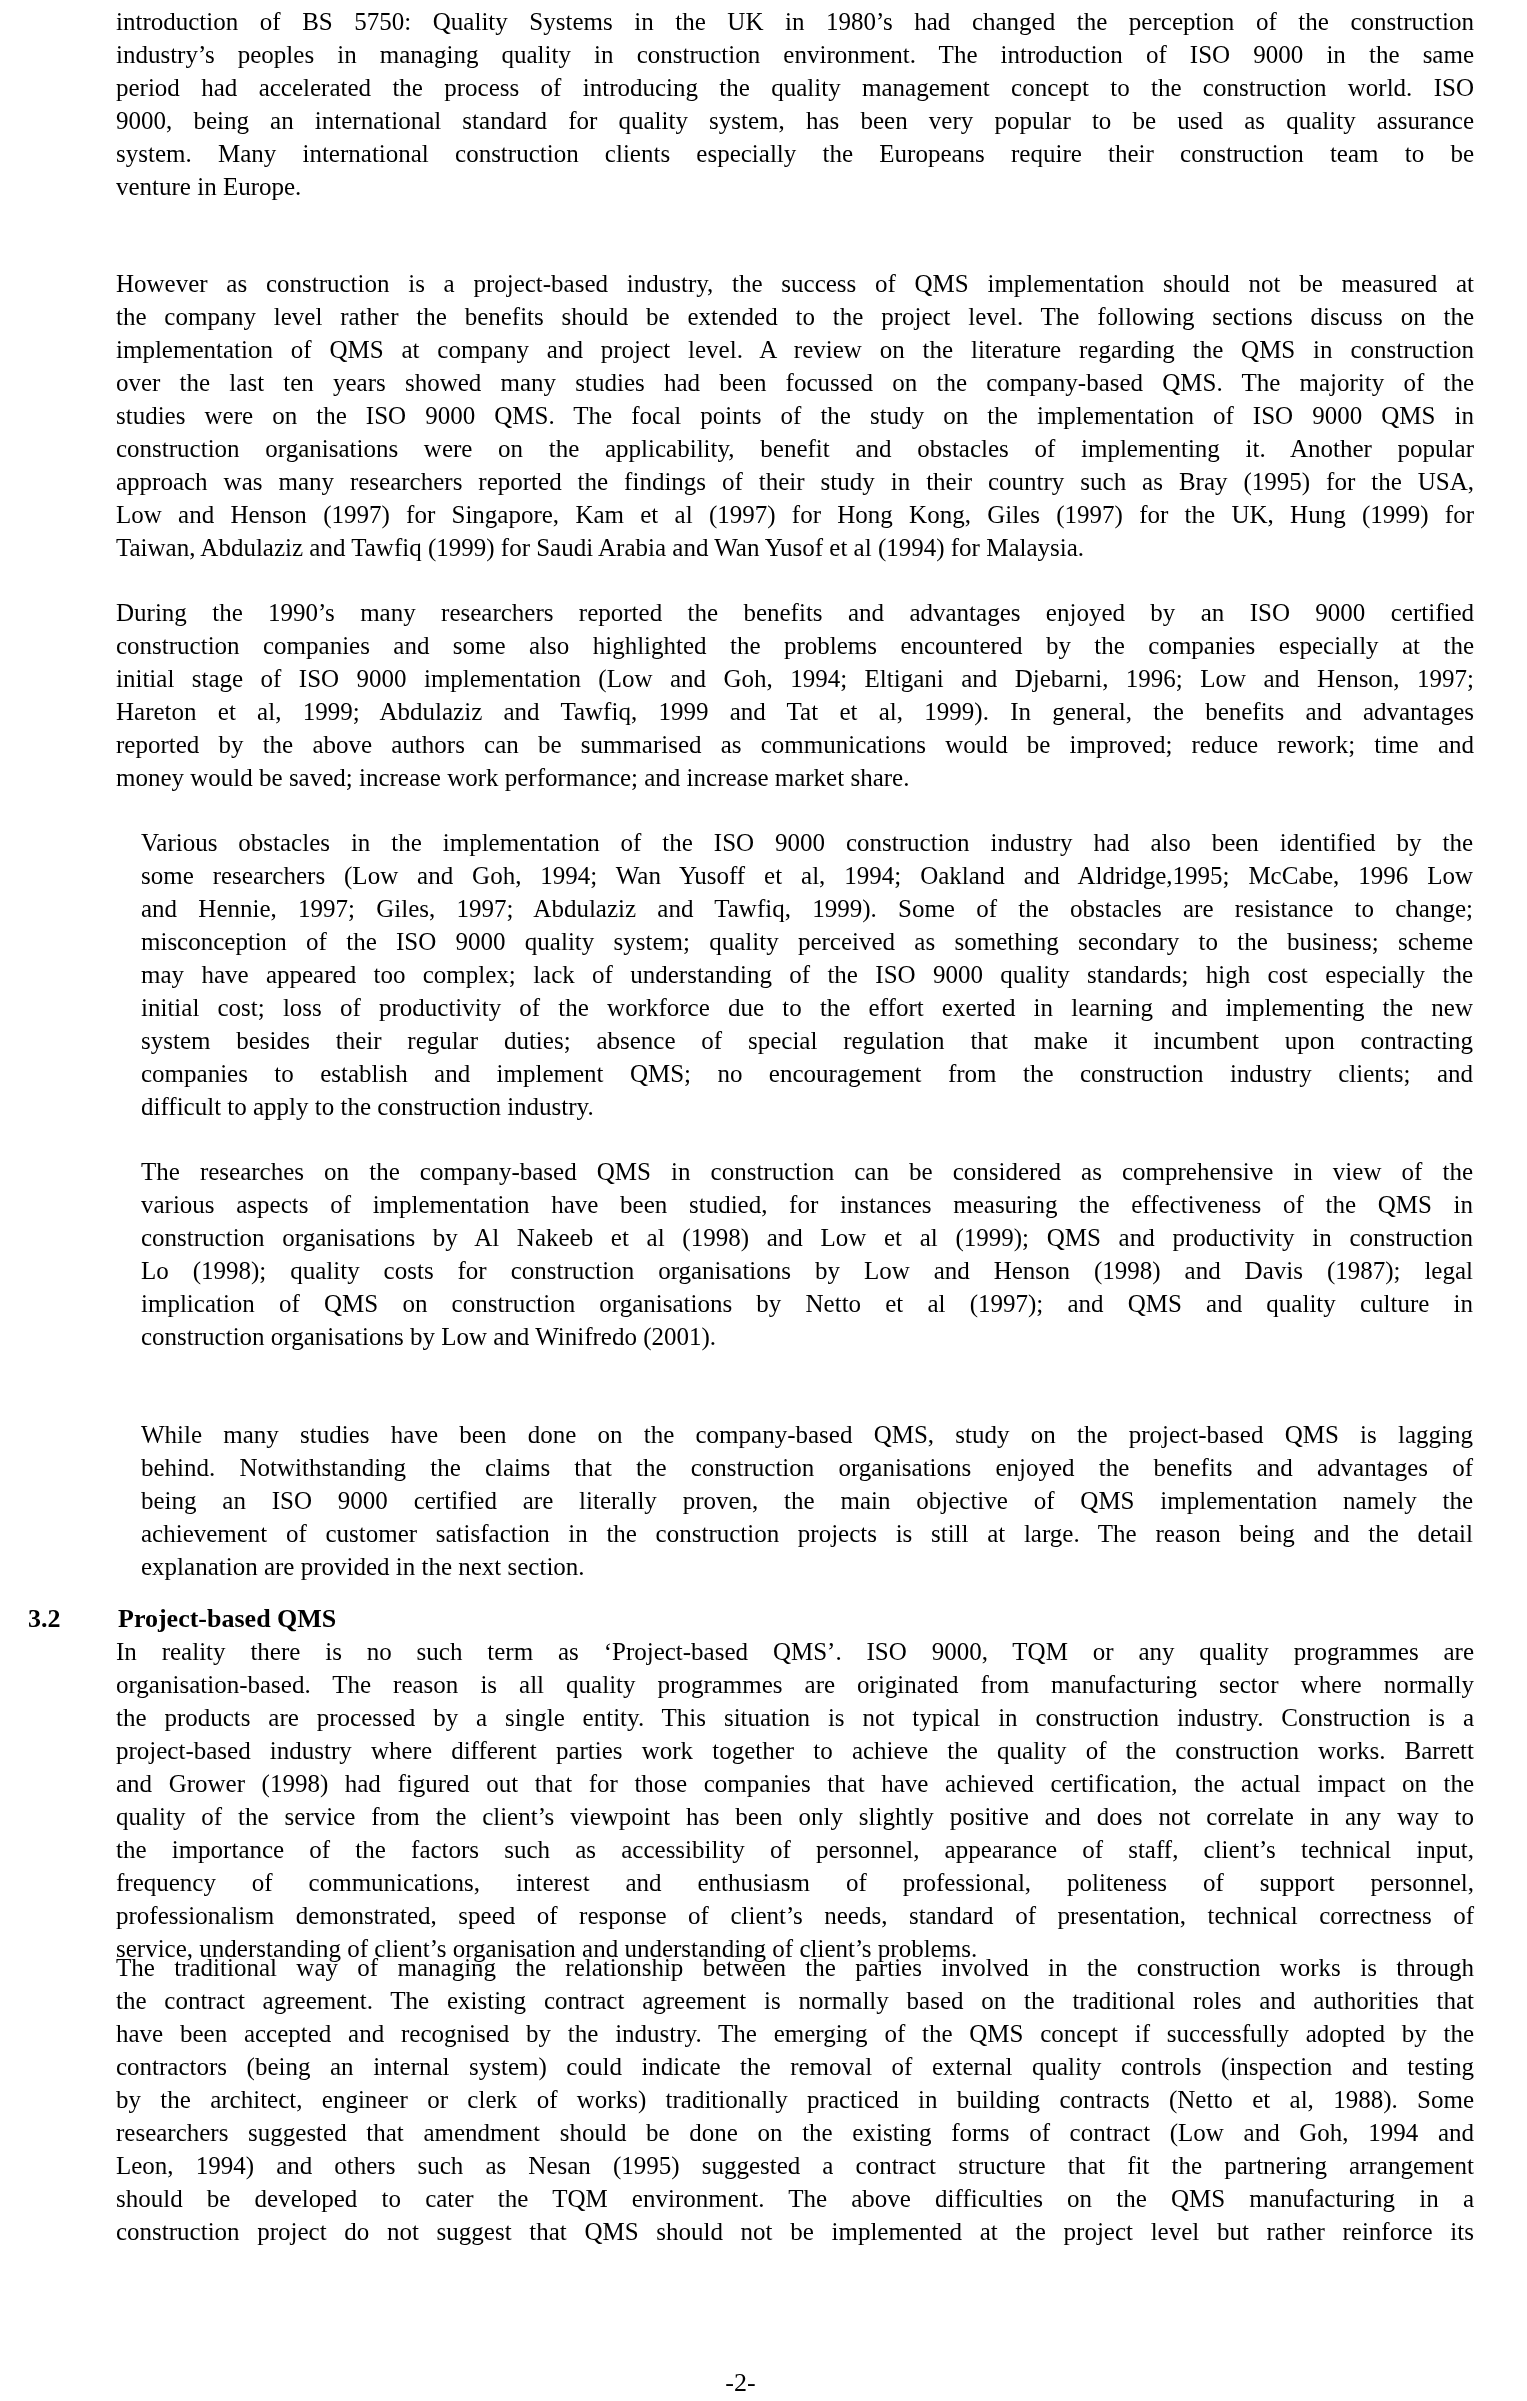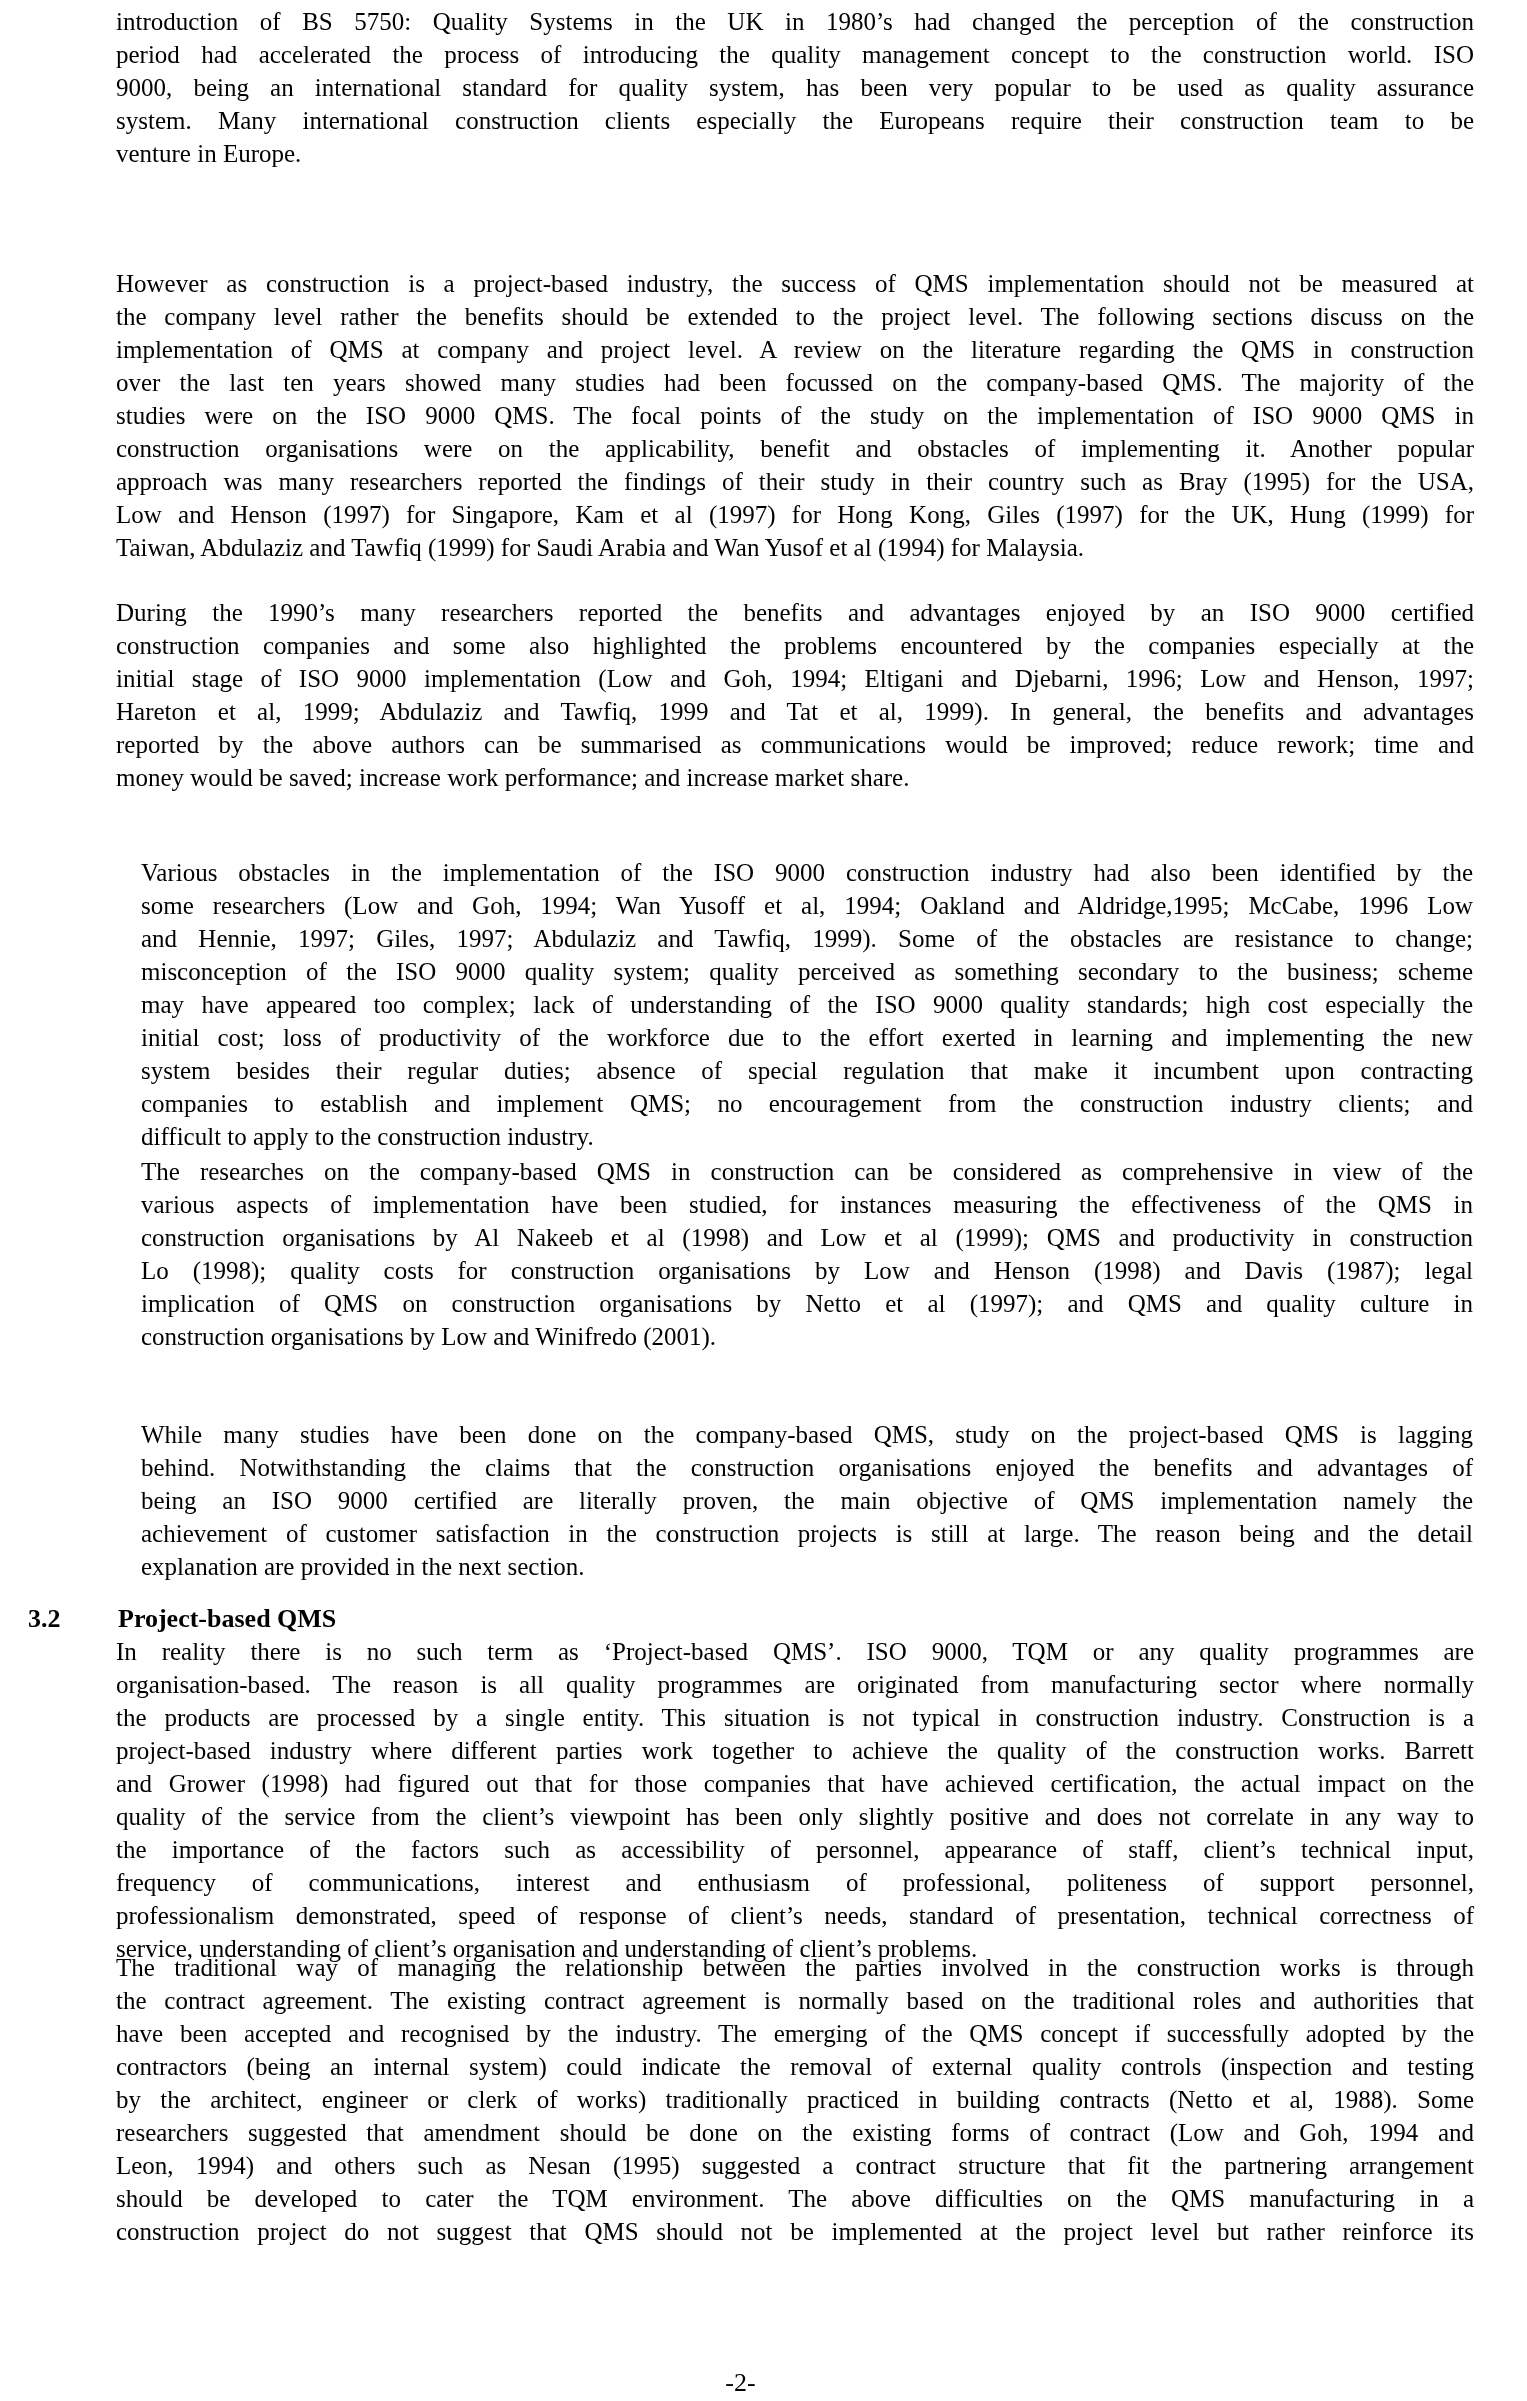--- a/index.html
+++ b/index.html
@@ -17,20 +17,21 @@
   .pagenum { position: absolute; top: 2366px; left: 0; width: 1527px; text-align: center; font-size: 26px; line-height: 33px; }
   .pagenum span { display: inline-block; margin-left: -46px; }
 </style>
 </head>
 <body>
 
 <div class="page">
 
   <div class="para body" style="top:4.6px;">
     <div class="line">introduction of BS 5750: Quality Systems in the UK in 1980’s had changed the perception of the construction</div>
+    <div class="line">industry’s peoples in managing quality in construction environment. The introduction of ISO 9000 in the same</div>
     <div class="line">period had accelerated the process of introducing the quality management concept to the construction world. ISO</div>
     <div class="line">9000, being an international standard for quality system, has been very popular to be used as quality assurance</div>
     <div class="line">system. Many international construction clients especially the Europeans require their construction team to be</div>
     <div class="line last">venture in Europe.</div>
   </div>
 
   <div class="para body" style="top:267px;">
     <div class="line">However as construction is a project-based industry, the success of QMS implementation should not be measured at</div>
     <div class="line">the company level rather the benefits should be extended to the project level. The following sections discuss on the</div>
     <div class="line">implementation of QMS at company and project level.  A review on the literature regarding the QMS in construction</div>
@@ -44,21 +45,21 @@
 
   <div class="para body" style="top:596px;">
     <div class="line">During the 1990’s many researchers reported the benefits and advantages enjoyed by an ISO 9000 certified</div>
     <div class="line">construction companies and some also highlighted the problems encountered by the companies especially at the</div>
     <div class="line">initial stage of ISO 9000 implementation (Low and Goh, 1994; Eltigani and Djebarni, 1996; Low and Henson, 1997;</div>
     <div class="line">Hareton et al, 1999; Abdulaziz and Tawfiq, 1999 and Tat et al, 1999). In general, the benefits and advantages</div>
     <div class="line">reported by the above authors can be summarised as communications would be improved; reduce rework; time and</div>
     <div class="line last">money would be saved; increase work performance; and increase market share.</div>
   </div>
 
-  <div class="para indent" style="top:856px;">
+  <div class="para indent" style="top:826px;">
     <div class="line">Various obstacles in the implementation of the ISO 9000 construction industry had also been identified by the</div>
     <div class="line">some researchers (Low and Goh, 1994; Wan Yusoff et al, 1994; Oakland and Aldridge,1995; McCabe, 1996 Low</div>
     <div class="line">and Hennie, 1997; Giles, 1997; Abdulaziz and Tawfiq, 1999).  Some of the obstacles are resistance to change;</div>
     <div class="line">misconception of the ISO 9000 quality system; quality perceived as something secondary to the business; scheme</div>
     <div class="line">may have appeared too complex; lack of understanding of the ISO 9000 quality standards; high cost especially the</div>
     <div class="line">initial cost; loss of productivity of the workforce due to the effort exerted in learning and implementing the new</div>
     <div class="line">system besides their regular duties; absence of special regulation that make it incumbent upon contracting</div>
     <div class="line">companies to establish and implement QMS;  no encouragement from the construction industry clients; and</div>
     <div class="line last">difficult to apply to the construction industry.</div>
   </div>

